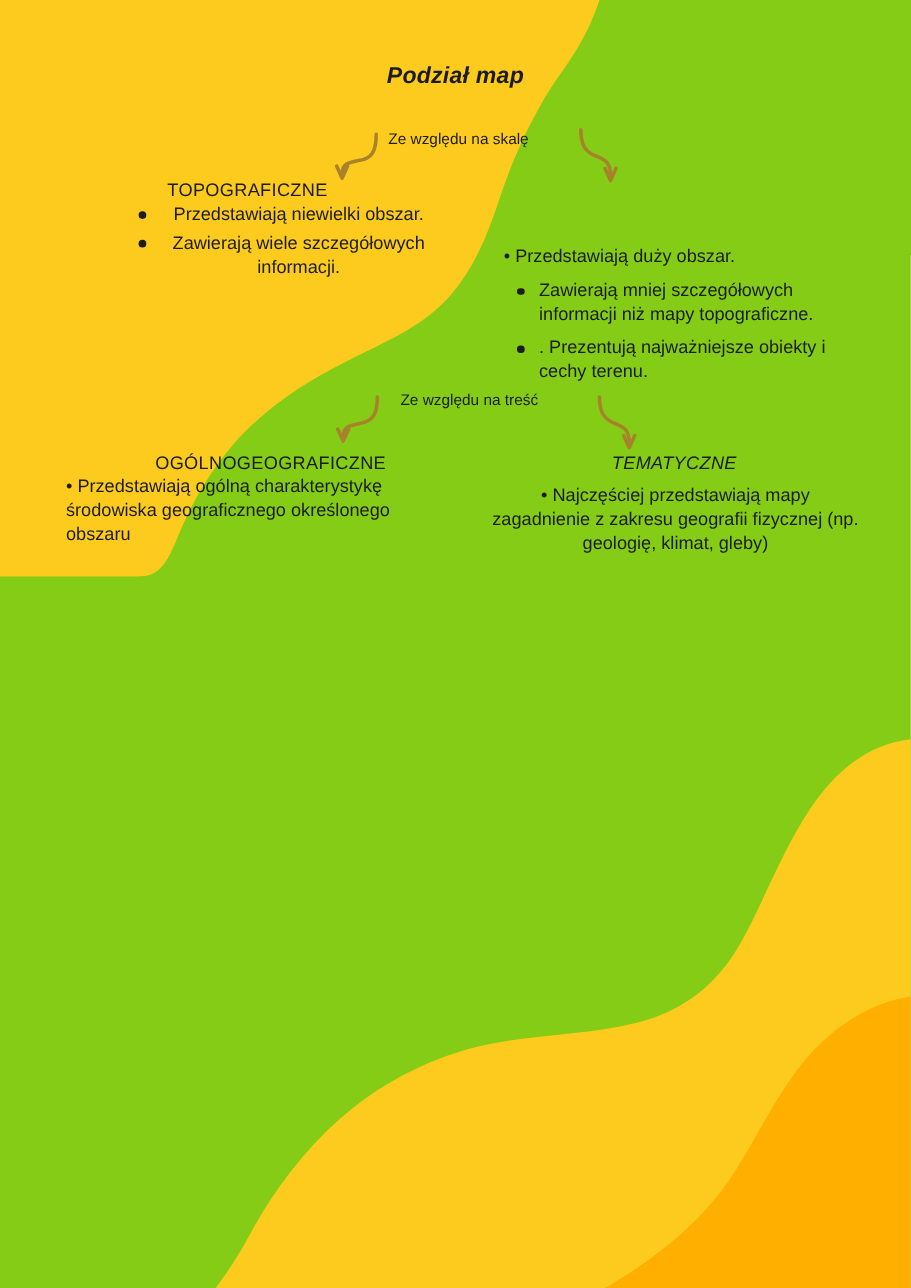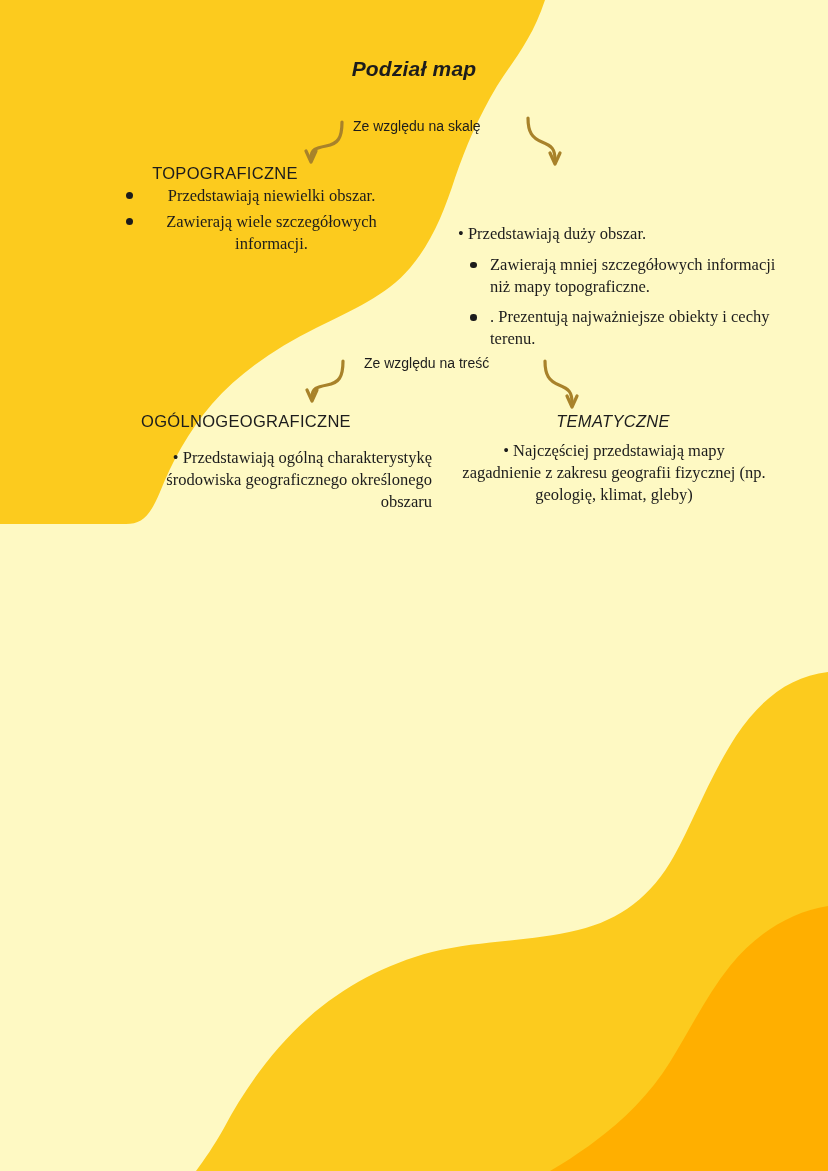--- a/index.html
+++ b/index.html
@@ -13,21 +13,21 @@
   body {
     background: #FDF8E5;
     font-family: "Liberation Sans", sans-serif;
     position: relative;
   }
 
   #canvas {
     position: relative;
     width: 828px;
     height: 1171px;
-    background: #fef9c3;
+    background: #84cc16;
     overflow: hidden;
   }
 
   .bg-layer {
     position: absolute;
     top: 0;
     left: 0;
     width: 828px;
     height: 1171px;
     pointer-events: none;
@@ -85,21 +85,20 @@
     text-align: center;
     white-space: nowrap;
     letter-spacing: .3px;
   }
 
   .col-body {
     position: absolute;
     font-size: 16.5px;
     line-height: 1.32;
     color: #1c1c1c;
-    font-family: Liberation Serif, serif;
   }
 
   
   .head-topo   { left: 0px;  top: 164px; width: 450px; }
   .body-topo   { left: 118px; top: 185px; width: 285px; text-align: center; }
 
   .body-topo .bl {
     position: relative;
     margin-bottom: 4px;
   }
@@ -129,21 +128,21 @@
     left: 12px;
     top: 8px;
     width: 6.5px;
     height: 6.5px;
     border-radius: 50%;
     background: #1c1c1c;
   }
 
   
   .head-ogol   { left: 60px; top: 412px; width: 372px; }
-  .body-ogol   { left: 60px; top: 447px; width: 372px; text-align: right; }
+  .body-ogol   { left: 60px; top: 432px; width: 372px; text-align: left; }
 
   
   .head-tema   { left: 448px; top: 412px; width: 330px; font-style: italic; }
   .body-tema   { left: 430px; top: 440px; width: 368px; text-align: center; }
 
   .line { display: block; }
 </style>
 </head>
 <body>
 

